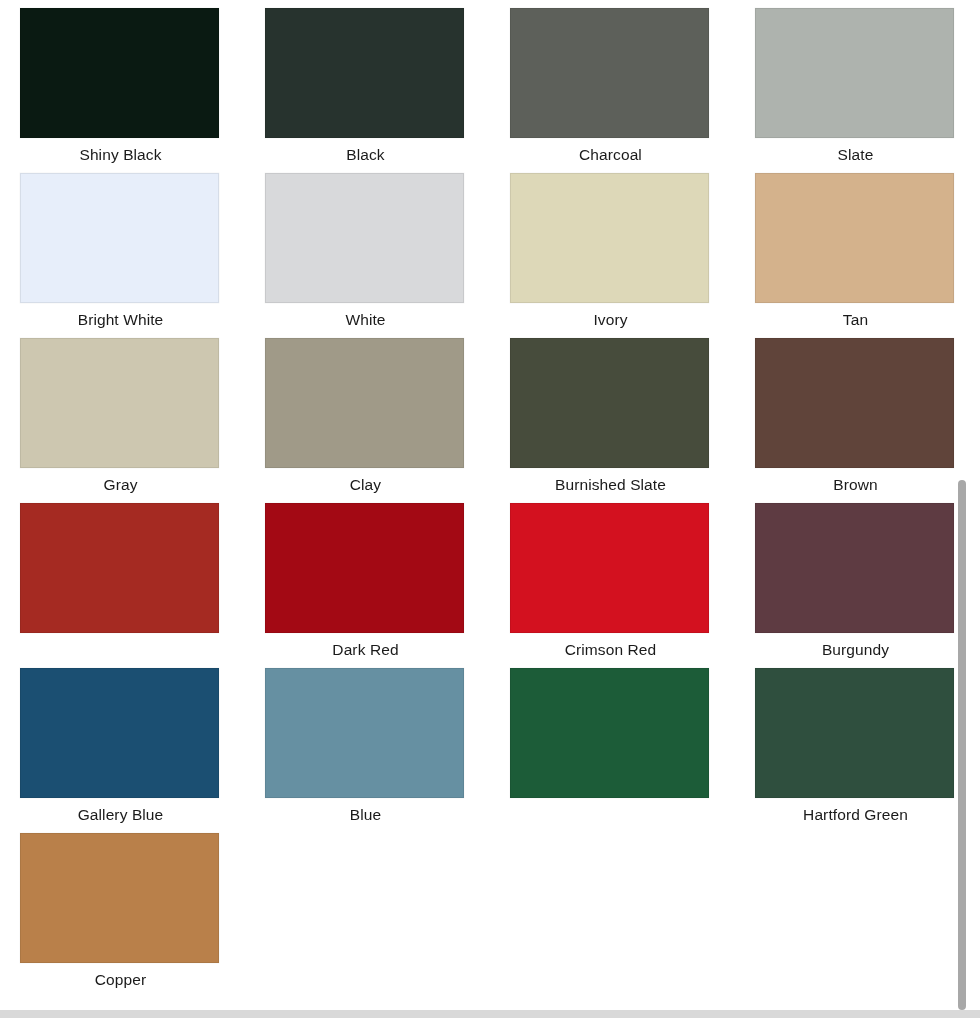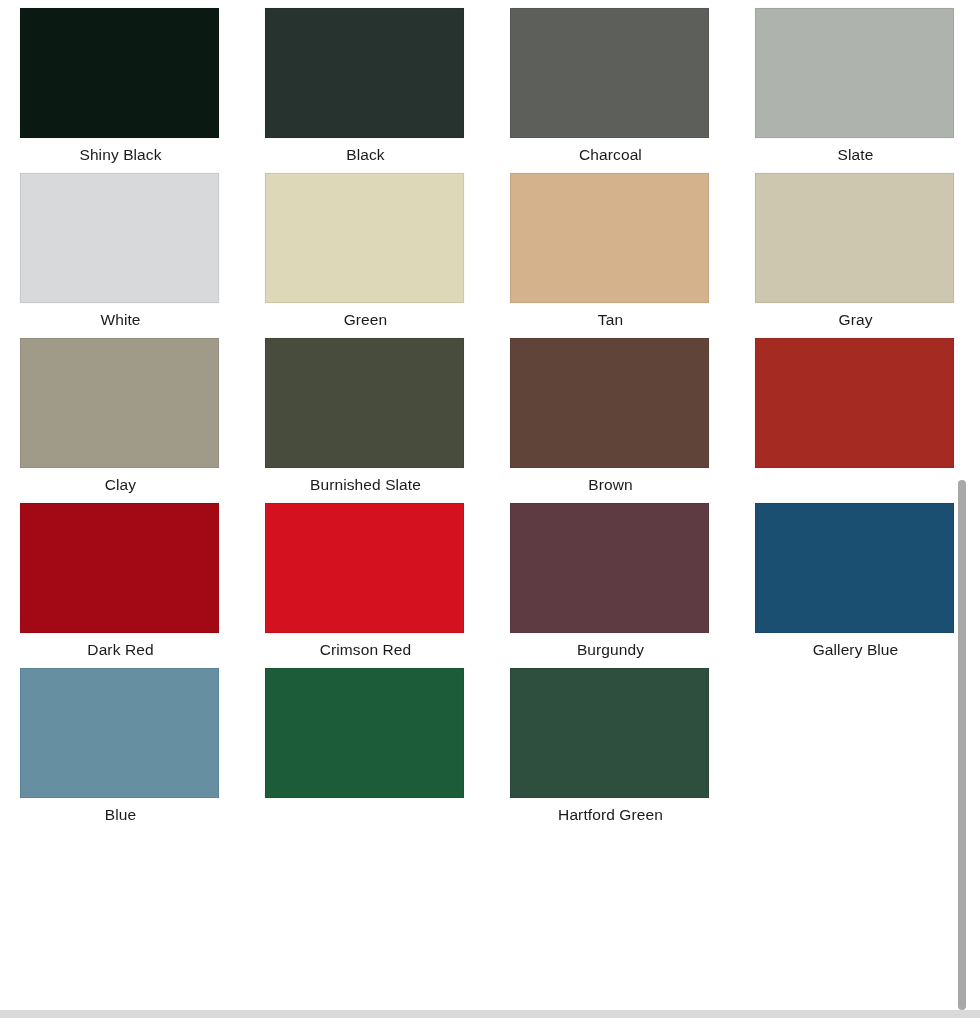--- a/index.html
+++ b/index.html
@@ -117,26 +117,30 @@
         </div>
         <div class="swatch-cell">
           <div class="swatch-chip" style="background: rgb(93, 96, 90);"></div>
           <div class="swatch-label">Charcoal</div>
         </div>
         <div class="swatch-cell">
           <div class="swatch-chip" style="background: rgb(174, 179, 174);"></div>
           <div class="swatch-label">Slate</div>
         </div>
         <div class="swatch-cell">
+          <div class="swatch-chip" style="background: rgb(231, 238, 250);"></div>
+          <div class="swatch-label">Bright White</div>
+        </div>
+        <div class="swatch-cell">
           <div class="swatch-chip" style="background: rgb(216, 217, 219);"></div>
           <div class="swatch-label">White</div>
         </div>
         <div class="swatch-cell">
           <div class="swatch-chip" style="background: rgb(221, 216, 184);"></div>
-          <div class="swatch-label">Green</div>
+          <div class="swatch-label">Ivory</div>
         </div>
         <div class="swatch-cell">
           <div class="swatch-chip" style="background: rgb(212, 178, 140);"></div>
           <div class="swatch-label">Tan</div>
         </div>
         <div class="swatch-cell">
           <div class="swatch-chip" style="background: rgb(205, 199, 176);"></div>
           <div class="swatch-label">Gray</div>
         </div>
         <div class="swatch-cell">
@@ -173,20 +177,24 @@
         <div class="swatch-cell">
           <div class="swatch-chip" style="background: rgb(102, 144, 162);"></div>
           <div class="swatch-label">Blue</div>
         </div>
         <div class="swatch-cell">
           <div class="swatch-chip" style="background: rgb(28, 92, 56);"></div>
         </div>
         <div class="swatch-cell">
           <div class="swatch-chip" style="background: rgb(47, 79, 62);"></div>
           <div class="swatch-label">Hartford Green</div>
+        </div>
+        <div class="swatch-cell">
+          <div class="swatch-chip" style="background: rgb(185, 128, 74);"></div>
+          <div class="swatch-label">Copper</div>
         </div>
         <div class="swatch-cell is-empty">
           <div class="swatch-chip"></div>
           <div class="swatch-label"></div>
         </div>
         <div class="swatch-cell is-empty">
           <div class="swatch-chip"></div>
           <div class="swatch-label"></div>
         </div>
       </div>

